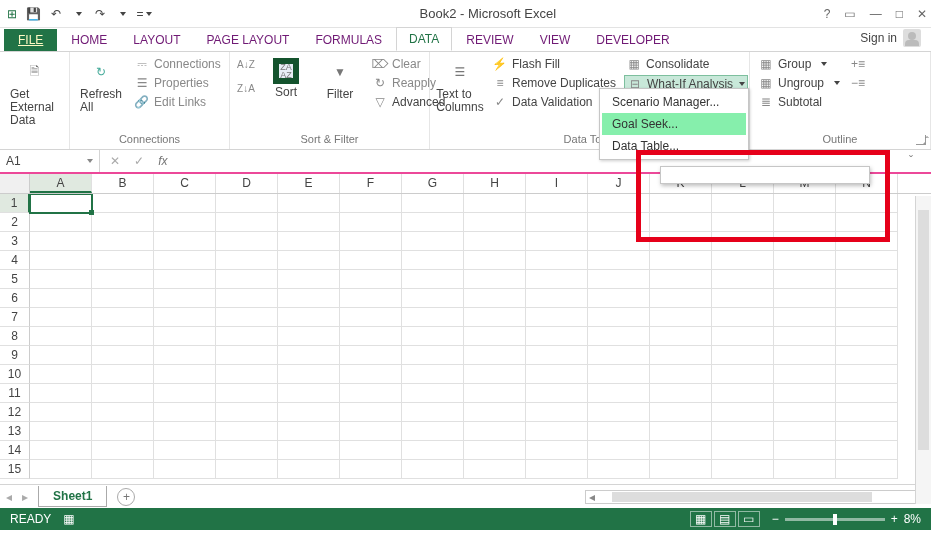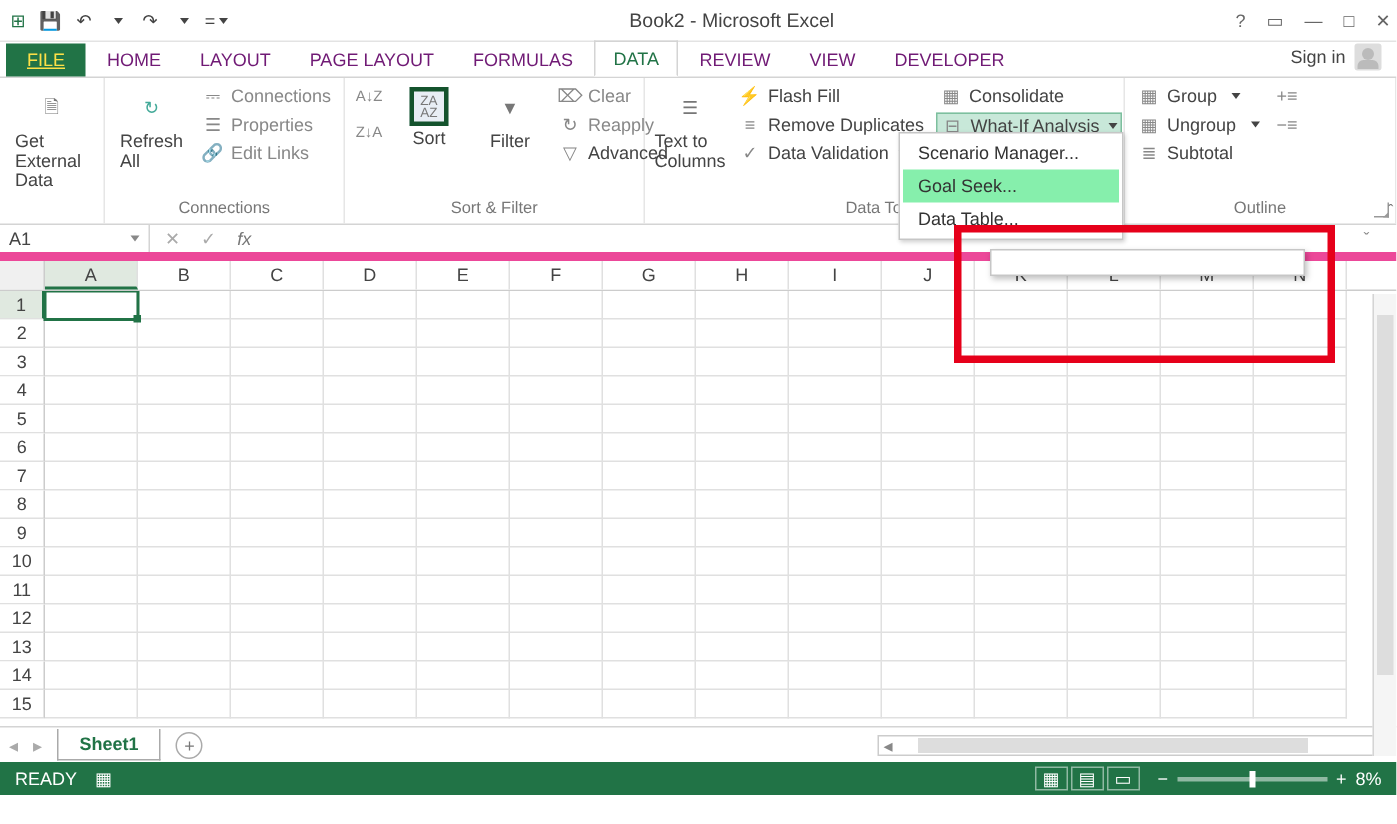--- a/index.html
+++ b/index.html
@@ -5,21 +5,21 @@
 * { box-sizing: border-box; margin: 0; padding: 0; font-family: "Segoe UI", Tahoma, sans-serif; font-size: 12px; }
 body { background: #fff; width: 931px; height: 549px; overflow: hidden; position: relative; }
 .titlebar { height: 28px; background: #fff; border-bottom: 1px solid #e3e3e3; display: flex; align-items: center; padding: 0 4px; }
 .qat { display: flex; gap: 6px; align-items: center; }
 .qat .ic { width: 16px; height: 16px; display: flex; align-items: center; justify-content: center; color: #444; }
 .title { flex: 1; text-align: center; color: #444; font-size: 13px; }
 .winctl { display: flex; gap: 14px; align-items: center; color: #666; }
 .winctl span { cursor: pointer; }
 .ribbon-tabs { height: 24px; display: flex; align-items: flex-end; border-bottom: 1px solid #d4d4d4; padding-left: 4px; gap: 2px; }
 .tab { padding: 4px 12px 4px; color: #701a75; cursor: pointer; white-space: nowrap; }
-.tab.file { background: #217346; color: #fde047; padding: 4px 14px; text-decoration: underline; }
+.tab.file { background: #217346; color: #fef9c3; padding: 4px 14px; text-decoration: underline; }
 .tab.active { border: 1px solid #d4d4d4; border-bottom: 1px solid #fff; color: #217346; }
 .signin { margin-left: auto; padding: 4px 10px; color: #444; display:flex; gap:6px; align-items:center;}
 .avatar{ width:18px; height:18px; background:#ddd; border-radius:2px; position:relative;}
 .avatar::before{content:"";position:absolute;top:3px;left:5px;width:8px;height:8px;border-radius:50%;background:#bbb;}
 .avatar::after{content:"";position:absolute;bottom:1px;left:2px;width:14px;height:6px;border-radius:4px 4px 0 0;background:#bbb;}
 .ribbon { height: 98px; border-bottom: 1px solid #d4d4d4; display: flex; position: relative; }
 .rgroup { border-right: 1px solid #e6e6e6; padding: 4px 6px 2px; display: flex; flex-direction: column; justify-content: space-between; position:relative;}
 .rgroup .glabel { text-align: center; color: #777; font-size: 11px; padding-bottom:2px;}
 .rgroup .gbody { display: flex; gap: 6px; align-items: flex-start; flex:1;}
 .bigbtn { display: flex; flex-direction: column; align-items: center; padding: 2px 4px; gap: 2px; min-width: 48px; cursor:pointer;}
@@ -32,21 +32,21 @@
 .wia { background:#c8e8d9; border:1px solid #7dbf9e; }
 .dropdown-menu { position:absolute; top:36px; right:0; width:150px; background:#fff; border:1px solid #c6c6c6; box-shadow:1px 1px 3px rgba(0,0,0,0.2); z-index:5; padding:2px;}
 .ddi { padding:4px 10px; color:#333; cursor:pointer; }
 .ddi.hover { background:#86efac; }
 .dl{position:absolute;right:4px;bottom:4px;width:10px;height:10px;border-right:1px solid #999;border-bottom:1px solid #999;}
 .dl::after{content:"";position:absolute;right:-1px;bottom:-1px;width:0;height:0;border-left:4px solid transparent;border-bottom:4px solid #999;}
 .tooltip{ position:absolute; top:166px; left:660px; width:210px; background:#fff; border:1px solid #c6c6c6; box-shadow:1px 2px 4px rgba(0,0,0,0.25); padding:8px 10px; z-index:20;}
 .tooltip .tt-title{ font-weight:600; color:#333; margin-bottom:4px;}
 .tooltip .tt-body{ color:#555; line-height:15px;}
 .redbox{ position:absolute; top:150px; left:636px; width:254px; height:92px; border:5px solid #e6001a; z-index:25; pointer-events:none;}
-.fbar{ height:24px; display:flex; align-items:center; border-bottom:6px solid #ec4899; }
+.fbar{ height:24px; display:flex; align-items:center; border-bottom:2px solid #ec4899; }
 .namebox{ width:100px; border-right:1px solid #d4d4d4; display:flex; align-items:center; padding:0 6px; gap:6px; height:100%; color:#444;}
 .fx-buttons{ display:flex; align-items:center; gap:14px; padding:0 10px; color:#aaa;}
 .fx{ font-style:italic; color:#777; }
 .colhead{ height:20px; display:flex; border-bottom:1px solid #ccc;}
 .rowhead-corner{ width:30px; border-right:1px solid #ccc; background:#f0f0f0;}
 .ch{ width:62px; border-right:1px solid #e0e0e0; text-align:center; color:#444; background:#fff; line-height:19px;}
 .ch.sel{ background:#e0e9e0; border-bottom:2px solid #217346;}
 .gridarea{ position:relative; height:290px; overflow:hidden;}
 .row{ display:flex; height:19px;}
 .rh{ width:30px; border-right:1px solid #ccc; border-bottom:1px solid #e0e0e0; text-align:center; color:#444; line-height:18px; background:#fff;}
@@ -155,21 +155,21 @@
     <div class="gbody">
       <div class="vstack" style="gap:8px">
         <div class="smallbtn enabled">
             <span class="sic" style="font-size:10px">A↓Z</span>
           </div>
         <div class="smallbtn enabled">
             <span class="sic" style="font-size:10px">Z↓A</span>
           </div>
       </div>
       <div class="bigbtn">
-        <div class="bic" style="background:#e8eef5;border:3px solid #14532d;width:26px;height:26px;font-size:9px;line-height:8px">ZA<br>AZ</div>
+        <div class="bic" style="background:#e8eef5;border:6px solid #14532d;width:26px;height:26px;font-size:9px;line-height:8px">ZA<br>AZ</div>
         <div class="blbl">Sort</div>
       </div>
       <div class="bigbtn">
         <div class="bic">▼</div>
         <div class="blbl">Filter</div>
       </div>
       <div class="vstack">
         <div class="smallbtn">
             <span class="sic">⌦</span>
             <span>Clear</span>

